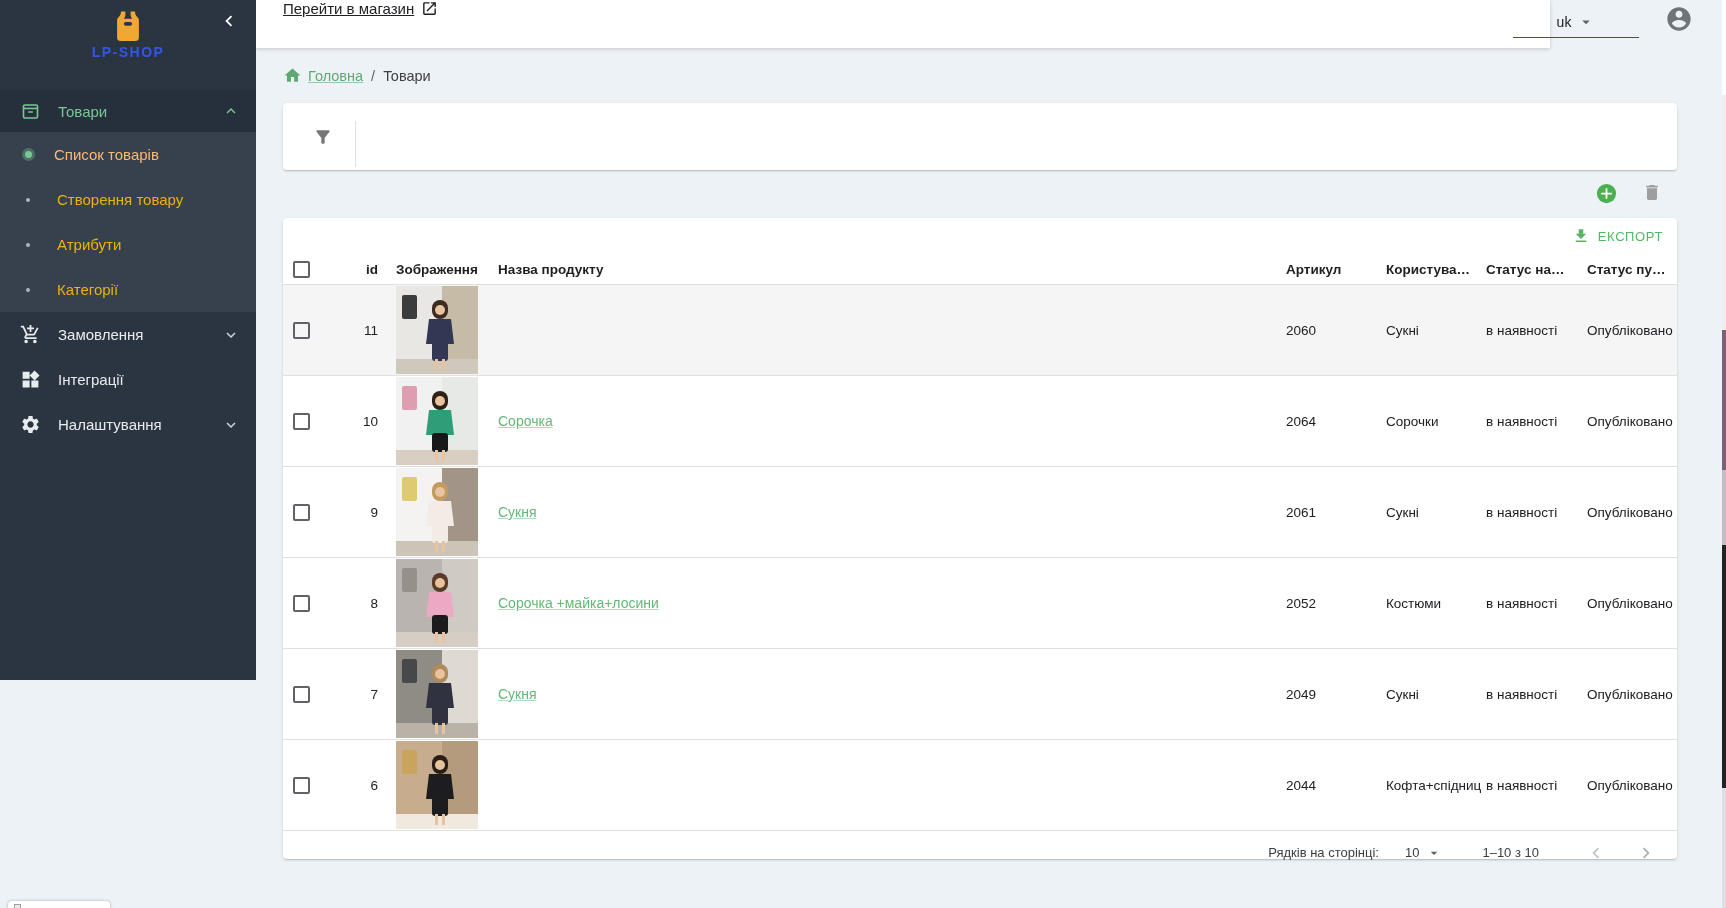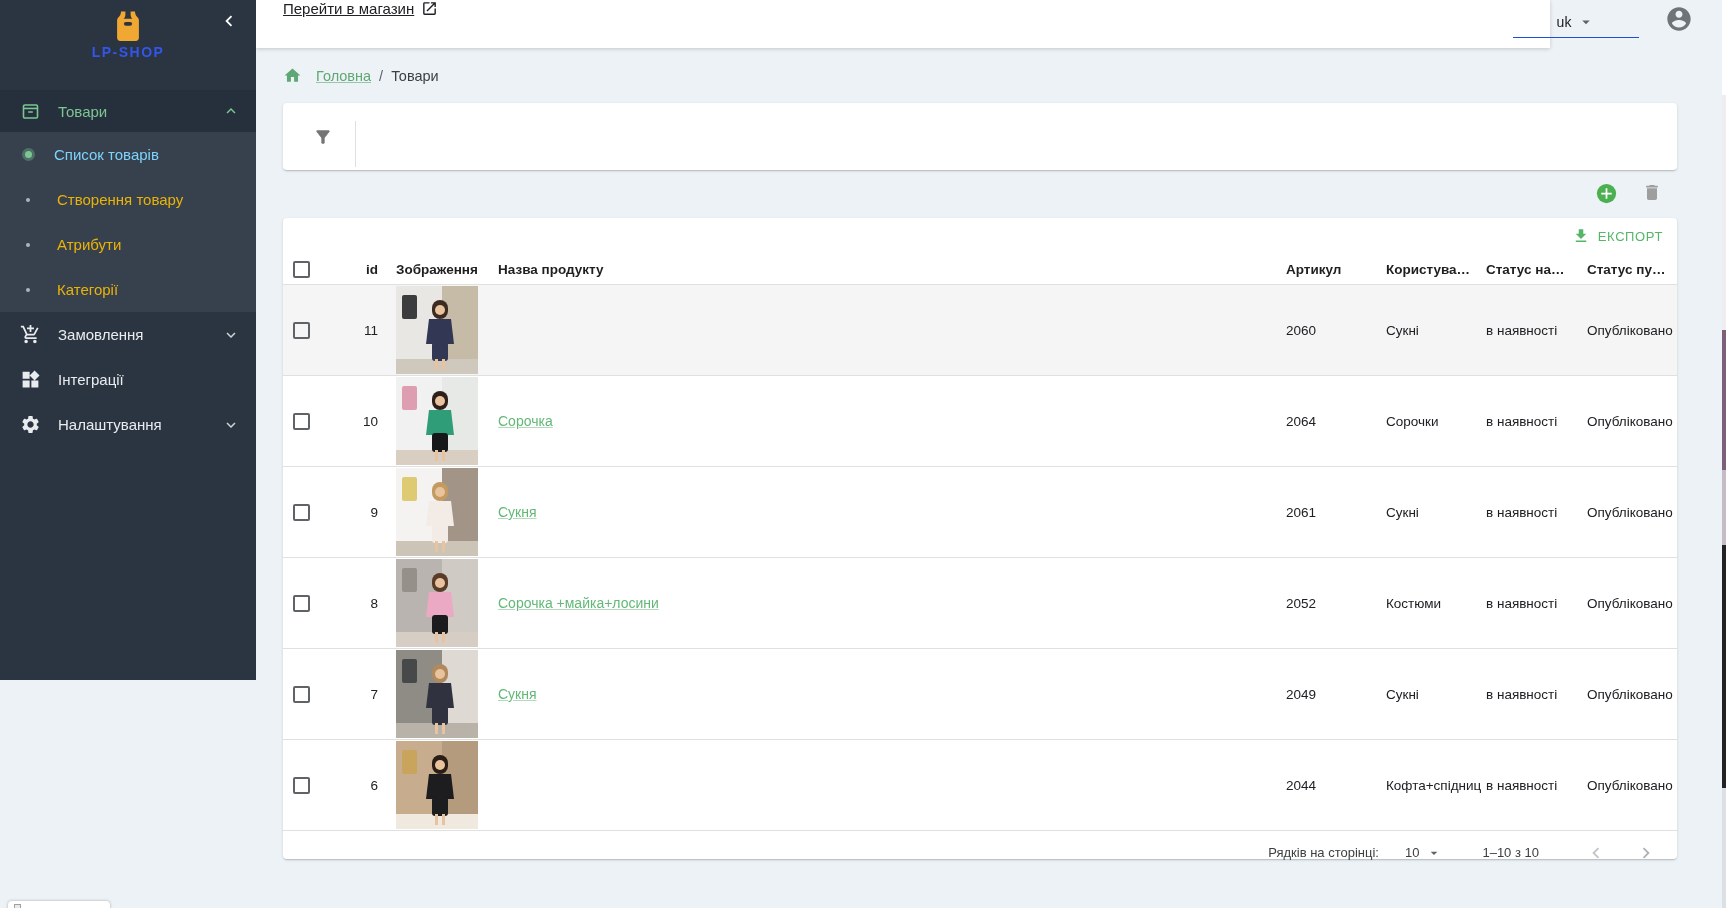--- a/index.html
+++ b/index.html
@@ -14,36 +14,36 @@
   .logo-text { margin-top:2px; font-size:14px; font-weight:bold; letter-spacing:1.5px; color:#3355e8; }
   .nav { margin-top:30px; }
   .nav-group-header { height:42px; display:flex; align-items:center; padding:0 16px 0 20px; background:#26303c; cursor:pointer; }
   .nav-group-header .lbl { font-size:15px; color:#7cc694; margin-left:17px; flex:1; }
   .submenu { background:#37414d; }
   .submenu-item { height:45px; display:flex; align-items:center; padding-left:22px; cursor:pointer; }
   .bullet { width:12px; height:12px; display:flex; align-items:center; justify-content:center; }
   .bullet .dot { width:4px; height:4px; border-radius:50%; background:#aeb4bb; }
   .submenu-item.active .dot { width:7px; height:7px; background:#7cc694; box-shadow:0 0 0 3px rgba(124,198,148,.35); }
   .submenu-item .lbl { margin-left:23px; font-size:15px; color:#eab308; }
-  .submenu-item.active .lbl { color:#7dd3fc;margin-left:20px; }
+  .submenu-item.active .lbl { color:#fdba74;margin-left:20px; }
   .nav-item { height:45px; display:flex; align-items:center; padding:0 16px 0 20px; cursor:pointer; }
   .nav-item .lbl { font-size:15px; color:#e9ecef; margin-left:17px; flex:1; }
   .nav-item:first-of-type { margin-top:10px; }
 
   
   .topbar { position:absolute; left:256px; top:0; width:1294px; height:48px; background:#fff; box-shadow:0 1px 4px rgba(0,0,0,.18); z-index:4; display:flex; align-items:flex-start; }
   .store-link { margin-left:27px; display:flex; align-items:center; gap:7px; cursor:pointer; }
   .store-link .txt { font-size:15px; color:#202124; text-decoration:underline; }
   .lang-select { position:absolute; left:1257px; top:6px; width:126px; height:32px; border-bottom:1px solid #1d4ed8; display:flex; align-items:center; justify-content:center; gap:6px; cursor:pointer; }
   .lang-select .txt { font-size:14px; color:#202124; }
   .avatar-btn { position:absolute; left:1409px; top:5px; width:28px; height:28px; cursor:pointer; }
 
   
   .breadcrumb { position:absolute; left:283px; top:66px; display:flex; align-items:center; gap:8px; font-size:14.5px; }
-  .crumb-home { display:flex; align-items:center; gap:14px; cursor:pointer; }
+  .crumb-home { display:flex; align-items:center; gap:6px; cursor:pointer; }
   .crumb-home .txt { color:#5fa874; text-decoration:underline; text-decoration-color:rgba(95,168,116,.6); }
   .crumb-sep { color:#5f6368; }
   .crumb-cur { color:#3c4043; }
 
   .card { position:absolute; background:#fff; border-radius:4px; box-shadow:0 2px 1px -1px rgba(0,0,0,.12), 0 1px 3px rgba(0,0,0,.15); }
   .filter-card { left:283px; top:103px; width:1394px; height:67px; }
   .funnel-btn { position:absolute; left:30px; top:24px; width:20px; height:20px; cursor:pointer; }
   .filter-divider { position:absolute; left:72px; top:18px; width:1px; height:46px; background:#e0e0e0; }
 
   .add-btn { position:absolute; left:1596px; top:183px; width:21px; height:21px; cursor:pointer; }

